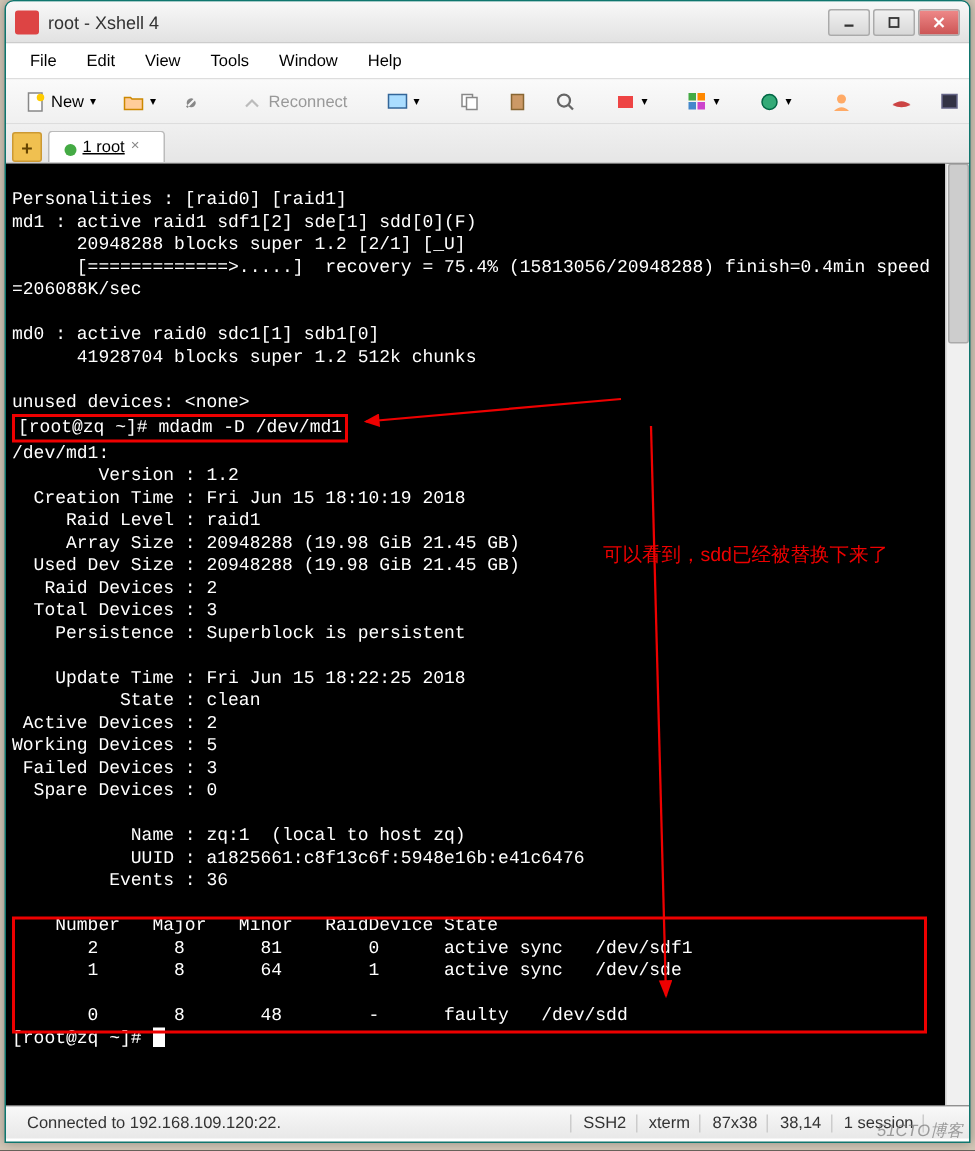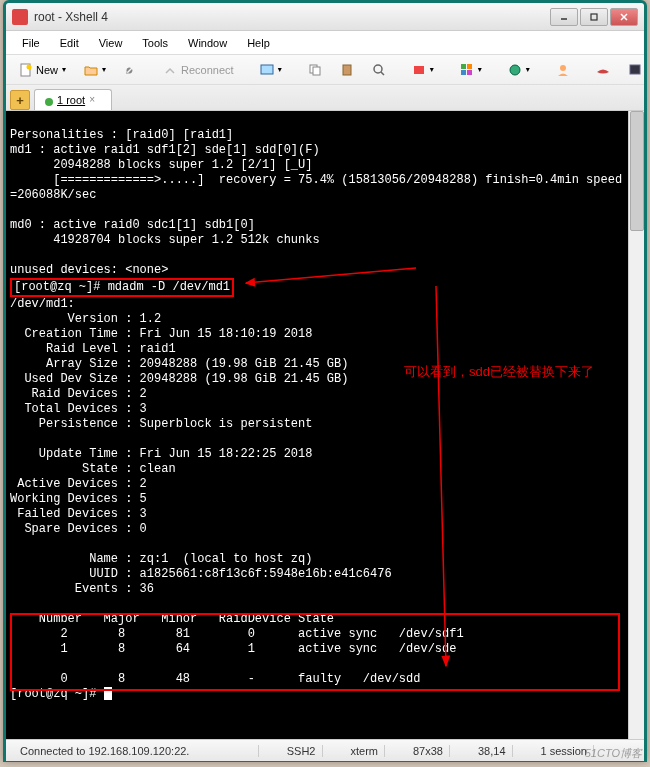--- a/index.html
+++ b/index.html
@@ -1,18 +1,18 @@
 <!DOCTYPE html>
 <html><head>
   <meta charset="utf-8">
   <style>
     * { box-sizing: border-box; margin: 0; padding: 0; }
     body { font-family: "Segoe UI", Tahoma, sans-serif; background: #d4c8b8; width: 650px; height: 767px; overflow: hidden; position: relative; }
     
-    .window { position: absolute; top: 0; left: 3px; width: 644px; height: 762px; background: #fff; border: 3px solid #0f766e; border-radius: 6px 6px 0 0; box-shadow: 0 0 8px rgba(0,0,0,0.3); }
+    .window { position: absolute; top: 0; left: 3px; width: 644px; height: 762px; background: #fff; border: 1px solid #0f766e; border-radius: 6px 6px 0 0; box-shadow: 0 0 8px rgba(0,0,0,0.3); }
     
     .titlebar { height: 28px; background: linear-gradient(to bottom, #f8f8f8, #e2e2e2); border-bottom: 1px solid #ccc; display: flex; align-items: center; padding: 0 6px; border-radius: 5px 5px 0 0; }
     .titlebar-icon { width: 16px; height: 16px; background: #d44; border-radius: 2px; margin-right: 6px; }
     .titlebar-text { font-size: 12px; color: #333; flex: 1; }
     .win-controls { display: flex; gap: 2px; }
     .win-btn { width: 28px; height: 18px; background: linear-gradient(to bottom, #f0f0f0, #d8d8d8); border: 1px solid #aaa; border-radius: 2px; font-size: 10px; display: flex; align-items: center; justify-content: center; cursor: pointer; }
     .win-btn.close { background: linear-gradient(to bottom, #e88, #c55); color: #fff; }
     .win-btn svg { width: 10px; height: 10px; }
     
     .menubar { height: 24px; display: flex; align-items: center; padding: 0 8px; gap: 4px; border-bottom: 1px solid #ddd; font-size: 11px; }
@@ -32,21 +32,21 @@
     
     .terminal { position: relative; background: #000; color: #fff; font-family: "Courier New", monospace; font-size: 12px; line-height: 15px; padding: 2px 4px; height: 628px; overflow: hidden; white-space: pre; }
     .terminal-scroll { position: absolute; right: 0; top: 0; width: 16px; height: 100%; background: #f0f0f0; border-left: 1px solid #ccc; }
     .scroll-thumb { position: absolute; top: 0; width: 14px; left: 1px; height: 120px; background: #cdcdcd; border: 1px solid #aaa; border-radius: 2px; cursor: pointer; }
     
     .hl-red-box { border: 2px solid #e00; display: inline-block; padding: 0 2px; text-align: center; }
     .cursor-block { background: #fff; color: #000; display: inline-block; width: 8px; height: 13px; vertical-align: middle; }
     
     .annotation { position: absolute; color: #e00; font-family: sans-serif; font-size: 13px; pointer-events: none; }
     
-    .statusbar { height: 22px; display: flex; align-items: center; padding: 0 8px; font-size: 11px; background: linear-gradient(to bottom, #f8f8f8, #e8e8e8); border-top: 1px solid #ccc; gap: 22px; color: #333; justify-content: flex-end; }
+    .statusbar { height: 22px; display: flex; align-items: center; padding: 0 8px; font-size: 11px; background: linear-gradient(to bottom, #f8f8f8, #e8e8e8); border-top: 1px solid #ccc; gap: 2px; color: #333; justify-content: flex-end; }
     .status-seg { padding: 0 6px; border-right: 1px solid #ccc; }
     .status-seg:last-child { border-right: none; }
     
     .watermark { position: absolute; right: 8px; bottom: 6px; font-size: 11px; color: rgba(120,120,120,0.7); font-style: italic; }
     
     .arrow-svg { position: absolute; pointer-events: none; }
     .bigbox { position: absolute; border: 2px solid #e00; pointer-events: none; }
   </style>
 </head>
 <body>

